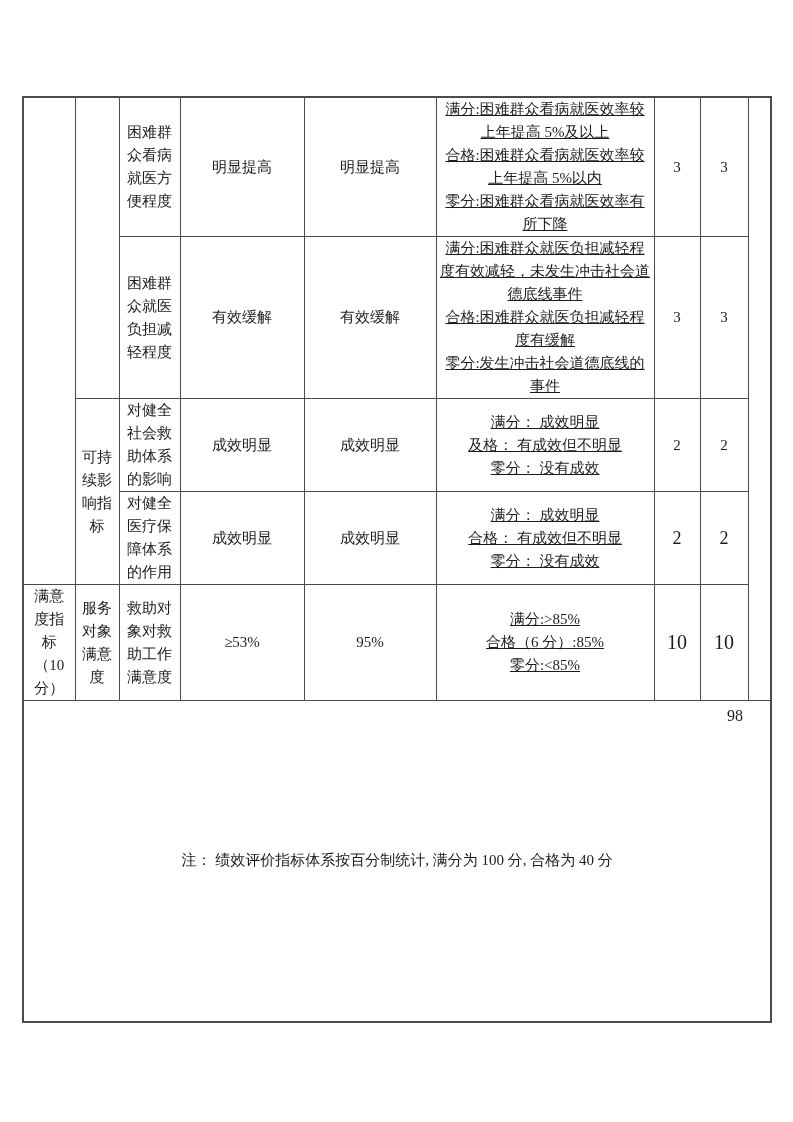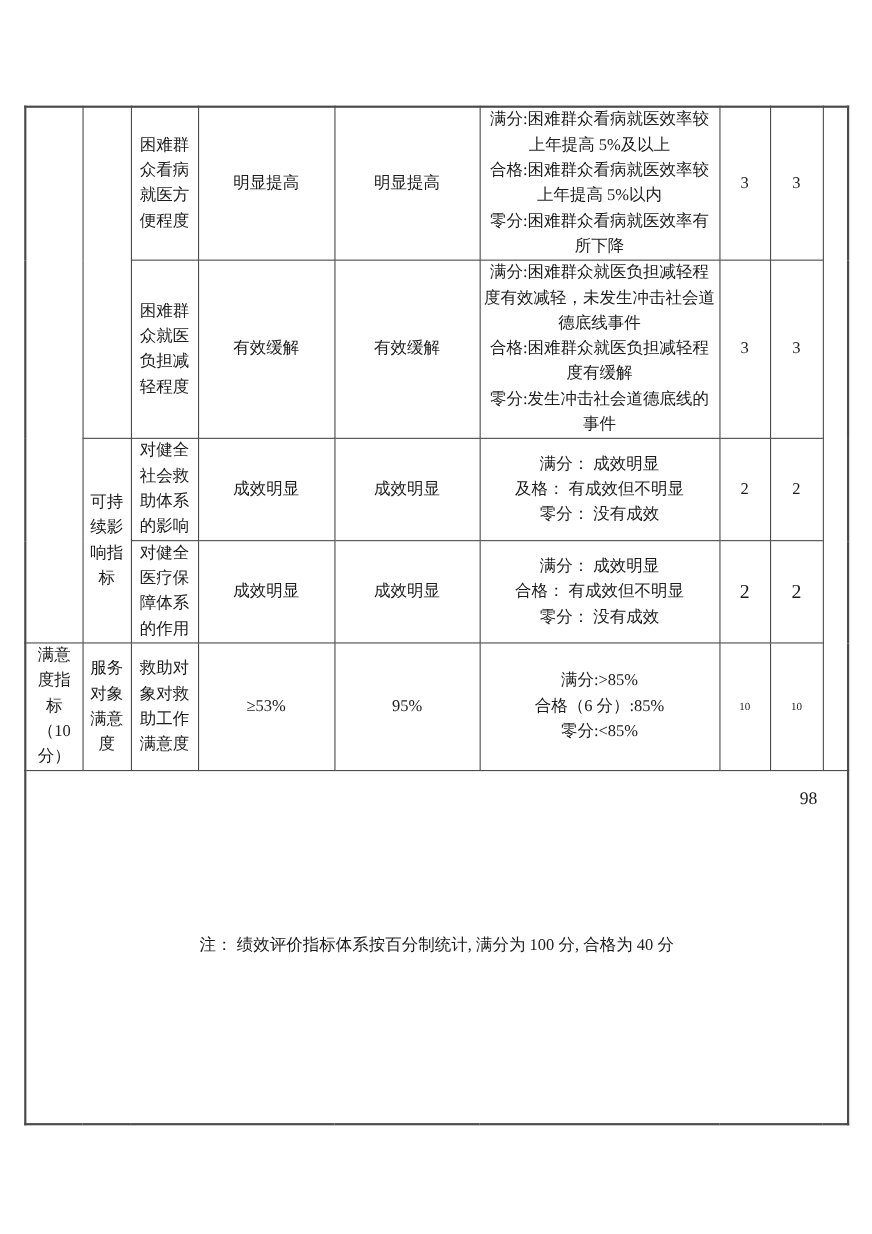--- a/index.html
+++ b/index.html
@@ -36,24 +36,25 @@
     line-height: 23px;
     white-space: pre-line;
     padding: 0;
     overflow: hidden;
   }
   td.crit {
     text-align: left;
     font-size: 14px;
     line-height: 21px;
     padding: 1px 4px 1px 6px;
+    text-decoration: underline;
   }
   td.score { font-size: 14px; }
   tr.row4 td.score { font-size: 18px; }
-  tr.row5 td.score { font-size: 10px; }
+  tr.row5 td.score { font-size: 20px; }
   td.cat {
     font-size: 15px;
     line-height: 20px;
   }
   td.grp {
     font-size: 15px;
     line-height: 23px;
   }
   td.strip { border-bottom: none; }
   td.note-cell {
@@ -61,21 +62,21 @@
     vertical-align: top;
     text-align: left;
     position: relative;
     font-size: 15px;
     line-height: 20px;
     padding: 3px 0 0 7px;
     white-space: normal;
   }
   .total-score {
     position: absolute;
-    top: 14px;
+    top: 3px;
     right: 27px;
     font-size: 16px;
   }
 </style>
 </head>
 <body>
 
 <div class="page">
   <table class="perf">
     <colgroup>

